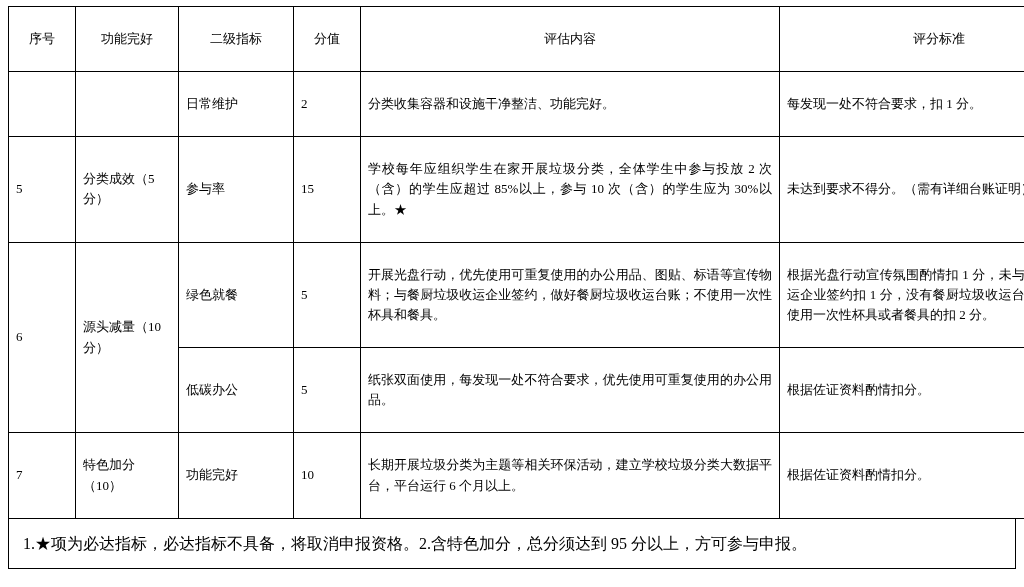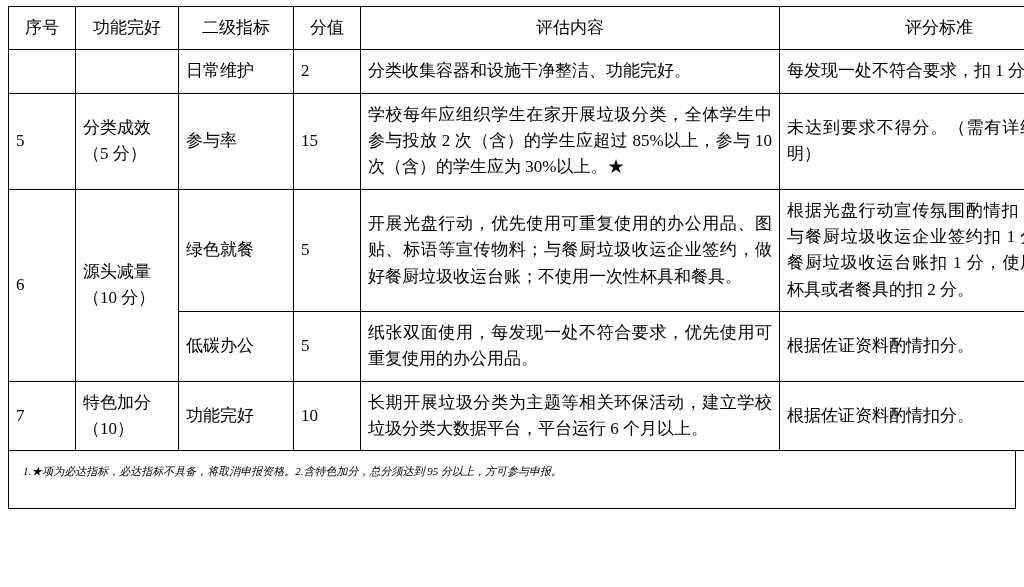--- a/index.html
+++ b/index.html
@@ -23,22 +23,22 @@
   }
   table.assess {
     border-collapse: collapse;
     table-layout: fixed;
     width: 1008px;
     margin: 0 auto;
   }
   table.assess td, table.assess th {
     border: 1px solid #000000;
     vertical-align: middle;
-    padding: 8px 7px;
-    font-size: 17px;
+    padding: 22px 7px;
+    font-size: 13px;
     line-height: 1.55;
     font-weight: normal;
   }
   .c-seq   { width: 52px;  text-align: center; }
   .c-ind1  { width: 88px;  text-align: center; }
   .c-ind2  { width: 100px; text-align: center; }
   .c-score { width: 52px;  text-align: center; }
   .c-cont  { width: 404px; text-align: left; }
   .c-std   { width: 304px; text-align: left; }
 
@@ -56,25 +56,24 @@
     text-justify: inter-ideograph;
     margin-top: 13px;
   }
 
   .footnote {
     width: 1008px;
     margin: 0 auto;
     box-sizing: border-box;
     border: 1px solid #000000;
     border-top: none;
-    font-size: 11px;
+    font-size: 16px;
     line-height: 1.6;
-    padding: 12px 14px 27px 14px;
+    padding: 12px 14px 12px 14px;
     text-align: left;
-    font-style: italic;
   }
   .footnote-inner { display: block; }
 </style>
 </head>
 <body>
 
 <div class="page">
 
   <table class="assess">
     <thead>

